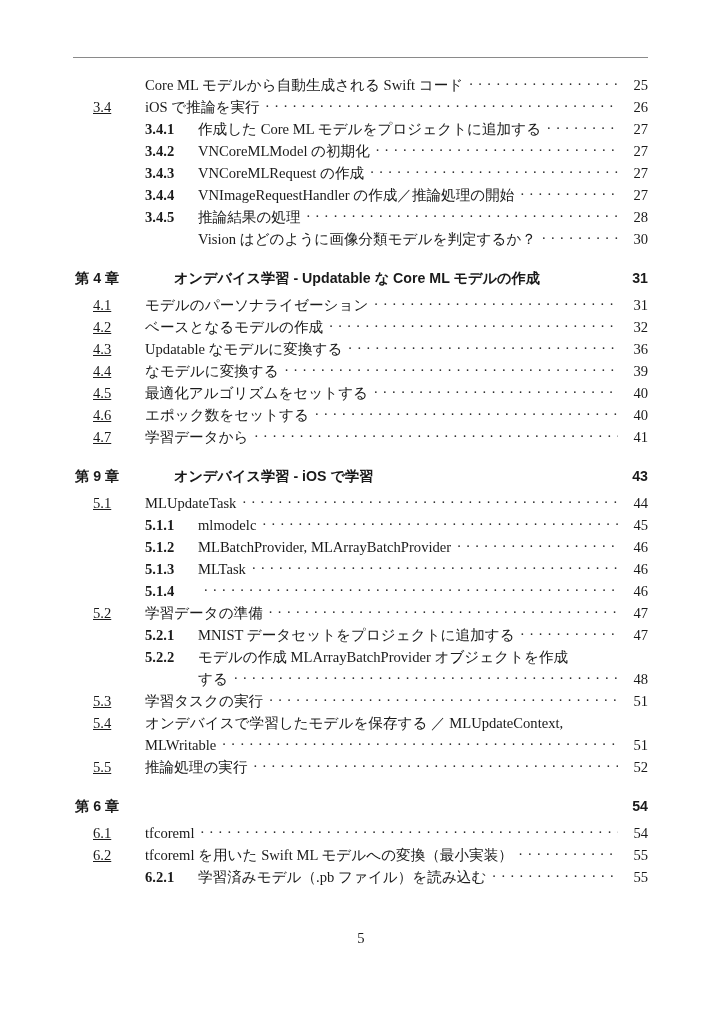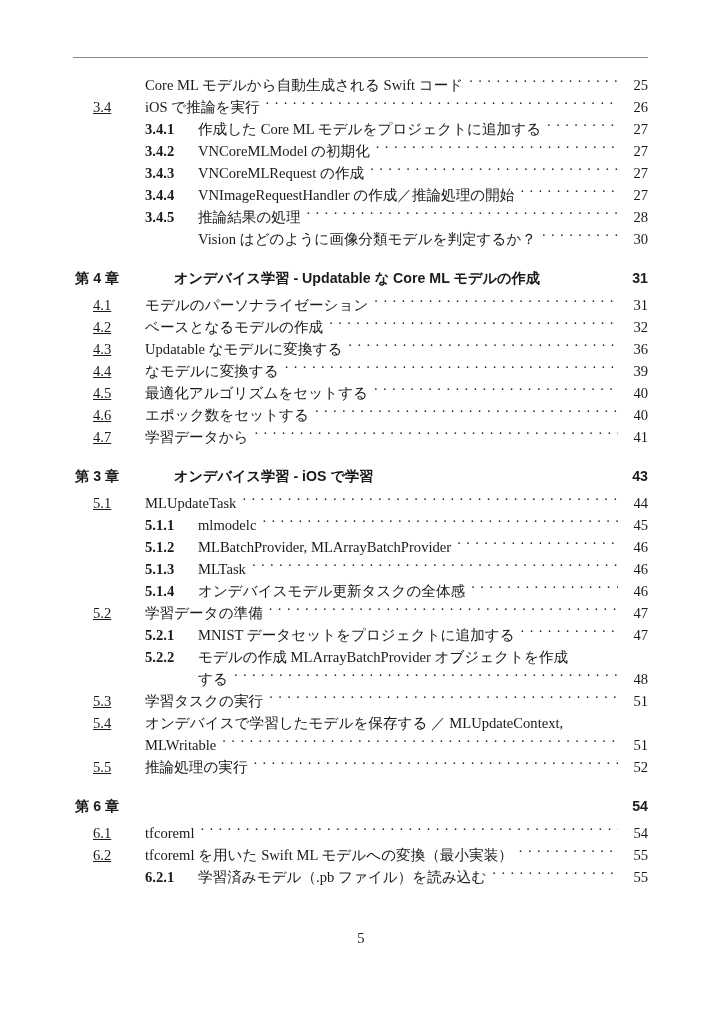--- a/index.html
+++ b/index.html
@@ -37,21 +37,21 @@
   .toc {
     position: absolute;
     left: 73px;
     top: 74px;
     width: 575px;
   }
 
   .toc-row {
     position: relative;
     display: flex;
-    align-items: flex-start;
+    align-items: center;
     height: 22px;
     font-size: 14.6px;
     line-height: 22px;
     white-space: nowrap;
   }
 
   
   .toc-row.chapter {
     margin-top: 16px;
     font-family: "Liberation Sans", "DejaVu Sans", sans-serif;
@@ -226,21 +226,21 @@
         <span class="leader"></span>
         <span class="pageno">40</span>
       </div>
       <div class="toc-row lvl2">
         <span class="num">4.7</span>
         <span class="title">学習データから</span>
         <span class="leader"></span>
         <span class="pageno">41</span>
       </div>
       <div class="toc-row lvl1 chapter">
-        <span class="num">第 3 章</span>
+        <span class="num">第 9 章</span>
         <span class="title">オンデバイス学習 - iOS で学習</span>
         <span class="leader none"></span>
         <span class="pageno">43</span>
       </div>
       <div class="toc-row lvl2 after-chapter">
         <span class="num">5.1</span>
         <span class="title">MLUpdateTask</span>
         <span class="leader"></span>
         <span class="pageno">44</span>
       </div>
@@ -257,21 +257,20 @@
         <span class="pageno">46</span>
       </div>
       <div class="toc-row lvl3">
         <span class="num">5.1.3</span>
         <span class="title">MLTask</span>
         <span class="leader"></span>
         <span class="pageno">46</span>
       </div>
       <div class="toc-row lvl3">
         <span class="num">5.1.4</span>
-        <span class="title">オンデバイスモデル更新タスクの全体感</span>
         <span class="leader"></span>
         <span class="pageno">46</span>
       </div>
       <div class="toc-row lvl2">
         <span class="num">5.2</span>
         <span class="title">学習データの準備</span>
         <span class="leader"></span>
         <span class="pageno">47</span>
       </div>
       <div class="toc-row lvl3">

